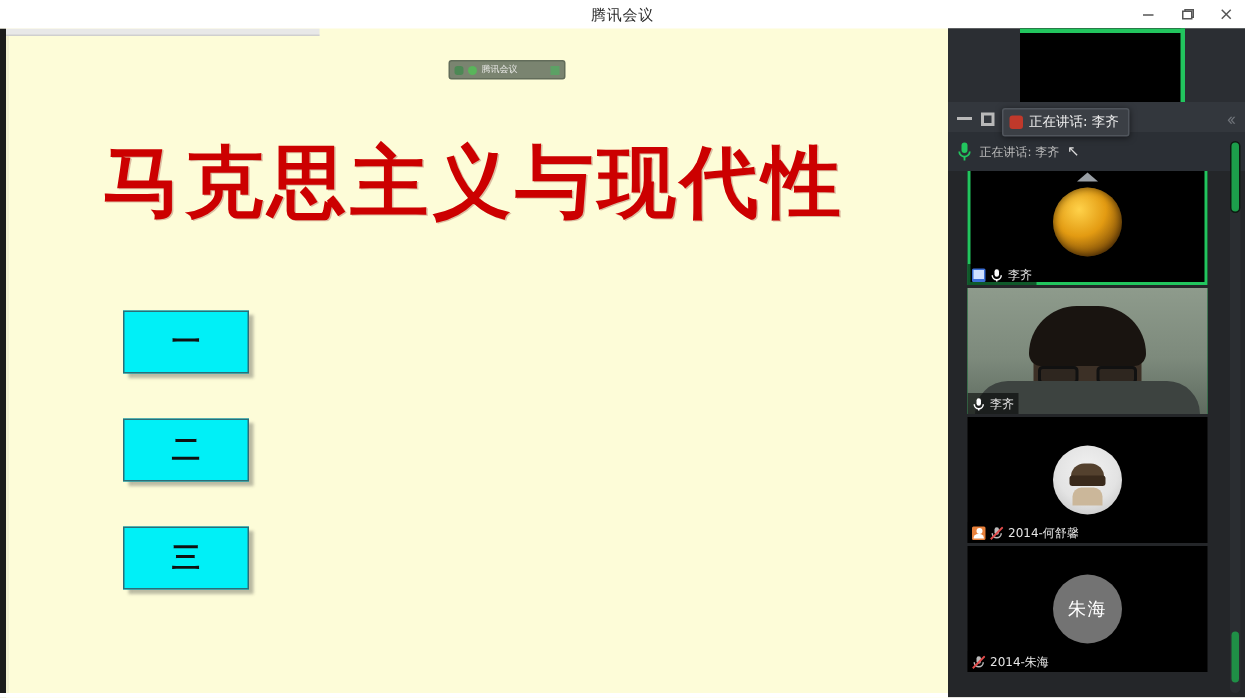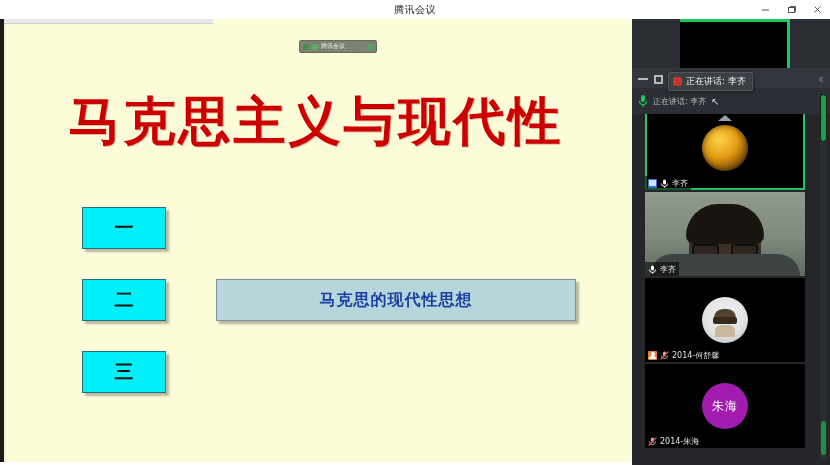--- a/index.html
+++ b/index.html
@@ -141,21 +141,21 @@
     font-size: 12px; color: #fff; font-family:"DejaVu Sans",sans-serif;
     overflow: hidden;
   }
   .avatar.gold {
     background: radial-gradient(circle at 38% 32%, #ffd24a 0%, #e39b12 42%, #7a4a08 78%, #2a1703 100%);
     box-shadow: inset 0 0 6px rgba(0,0,0,.6);
   }
   .avatar.photo {
     background: radial-gradient(circle at 50% 38%, #f2f2f2 0%, #e3e3e3 55%, #bdbdbd 100%);
   }
-  .avatar.blue { background: #a21caf; font-weight: 500; letter-spacing: 1px; }
+  .avatar.blue { background: #737373; font-weight: 500; letter-spacing: 1px; }
   .avatar-caret {
     position:absolute; left:50%; top:calc(50% - 33px); transform: translateX(-50%);
     width:0;height:0;border-left:7px solid transparent;border-right:7px solid transparent;
     border-bottom:6px solid #9aa0a6;
   }
   .photo-face {
     position:absolute; left:50%; top:54%; transform:translate(-50%,-50%);
     width:26px;height:26px;
   }
   .photo-face .hair{position:absolute;left:2px;top:0;width:22px;height:12px;border-radius:11px 11px 4px 4px;background:#54412e;}
@@ -266,21 +266,20 @@
     <div class="slide-leftedge2"></div>
 
     <div class="slide-title">马克思主义与现代性</div>
 
     <div class="rows">
       <div class="row">
         <div class="num-box">一</div>
       </div>
       <div class="row">
         <div class="num-box">二</div>
-        <div class="text-box">马克思的现代性思想</div>
       </div>
       <div class="row">
         <div class="num-box">三</div>
       </div>
     </div>
 
     <div class="float-toolbar">
       <span class="ft-dot"></span>
       <span class="ft-dot round"></span>
       <span class="ft-label">腾讯会议</span>

